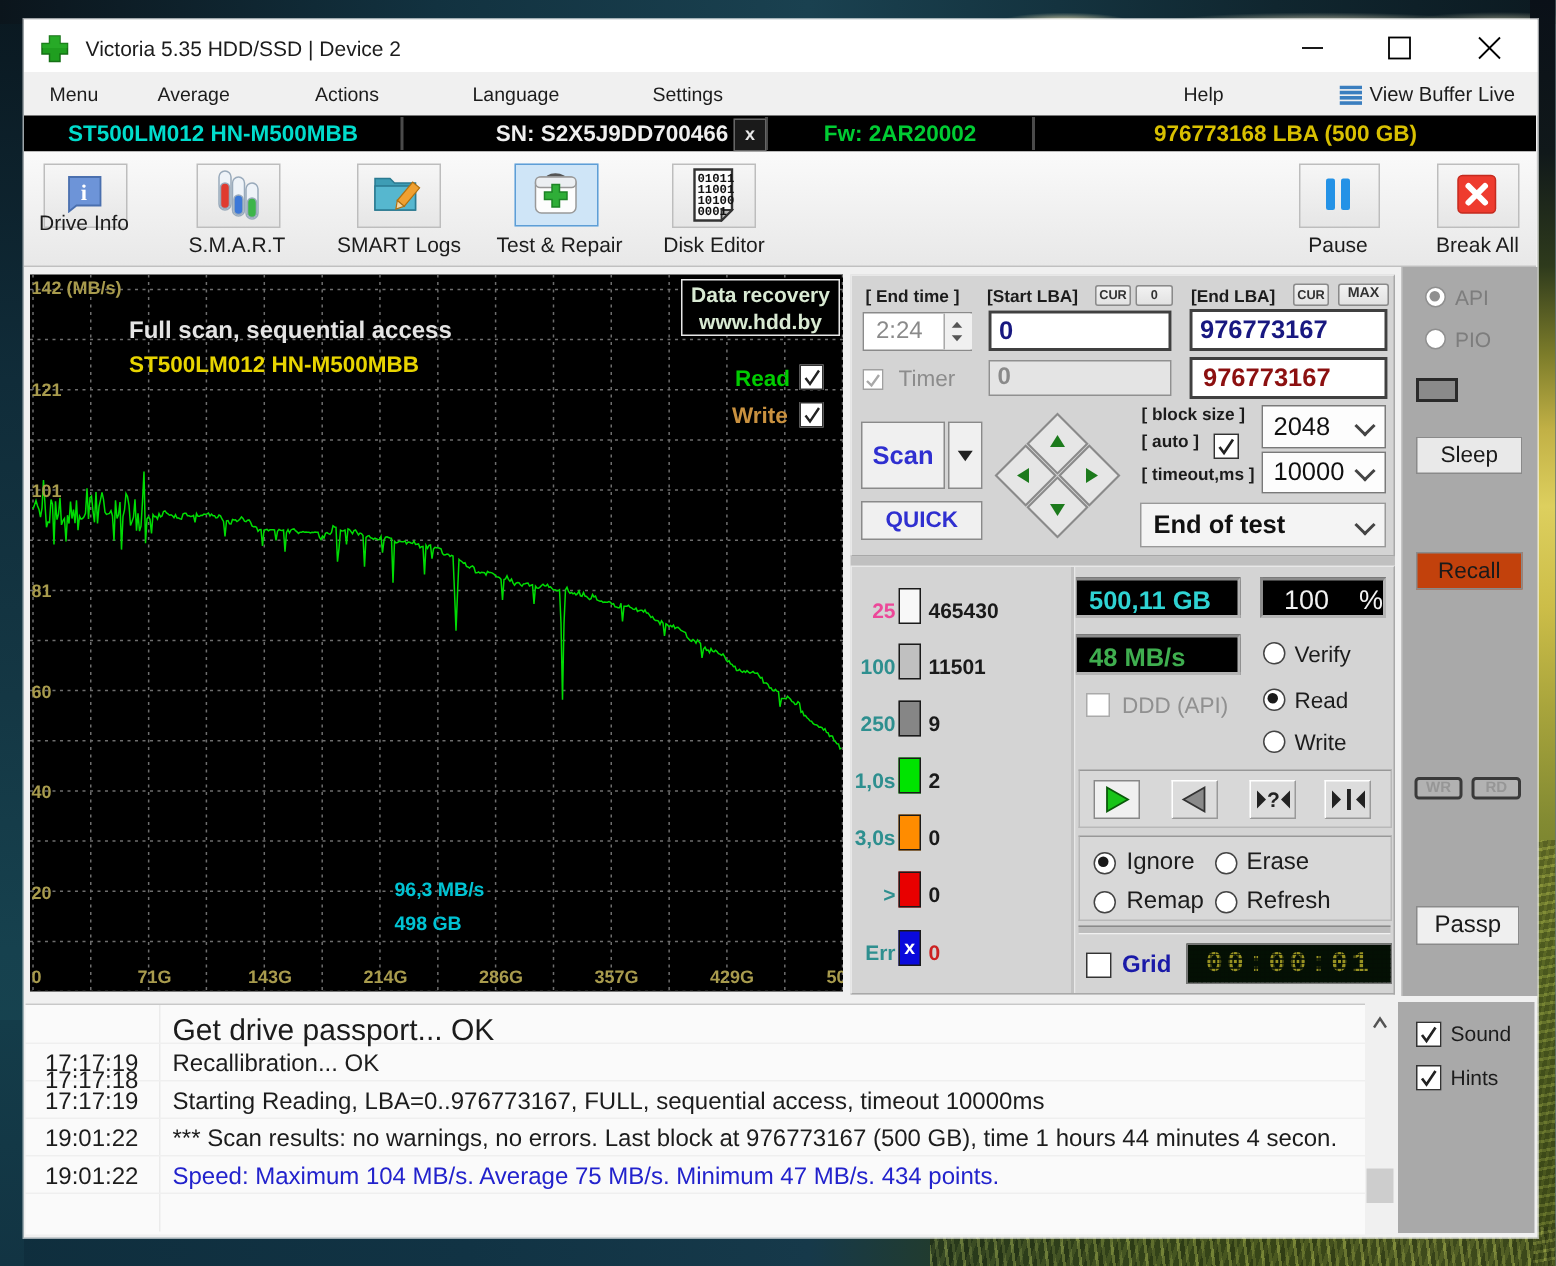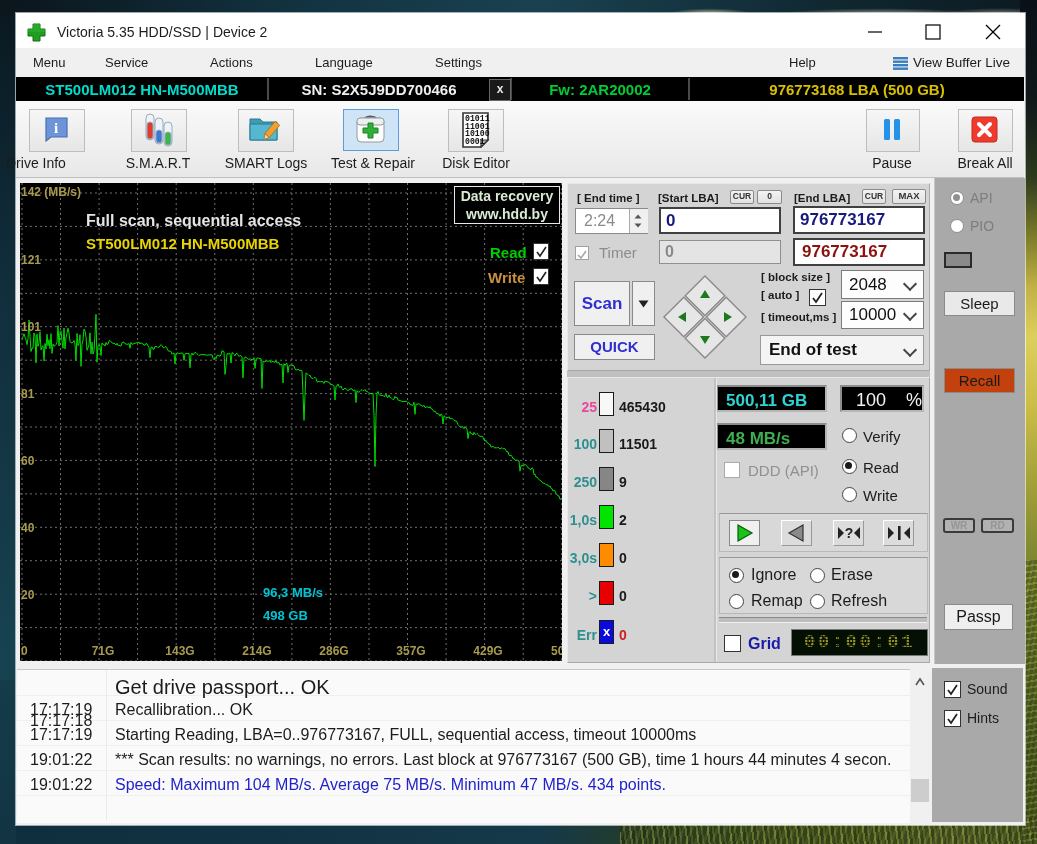--- a/index.html
+++ b/index.html
@@ -32,53 +32,53 @@
 <div class="lbl" style="left:57px;top:24px;font-size:14px;">Victoria 5.35 HDD/SSD | Device 2</div>
 <svg class="a" style="left:860px;top:20px;" width="160" height="24" viewBox="0 0 160 24">
   <line x1="8" y1="12" x2="22" y2="12" stroke="#000" stroke-width="1.2"></line>
   <rect x="66" y="5" width="14" height="14" fill="none" stroke="#000" stroke-width="1.2"></rect>
   <line x1="126" y1="5" x2="140" y2="19" stroke="#000" stroke-width="1.2"></line>
   <line x1="140" y1="5" x2="126" y2="19" stroke="#000" stroke-width="1.2"></line>
 </svg>
 
 <div class="a" style="left:16px;top:48px;width:1009px;height:29px;background:#f0f0f0;"></div>
 <div class="lbl" style="left:33px;top:55px;font-size:13px;">Menu</div>
-<div class="lbl" style="left:105px;top:55px;font-size:13px;">Service</div>
+<div class="lbl" style="left:105px;top:55px;font-size:13px;">Average</div>
 <div class="lbl" style="left:210px;top:55px;font-size:13px;">Actions</div>
 <div class="lbl" style="left:315px;top:55px;font-size:13px;">Language</div>
 <div class="lbl" style="left:435px;top:55px;font-size:13px;">Settings</div>
 <div class="lbl" style="left:789px;top:55px;font-size:13px;">Help</div>
 <svg class="a" style="left:893px;top:57px;" width="15" height="13" viewBox="0 0 15 13">
   <g fill="#3a7ebf">
       <rect x="0" y="0" width="15" height="2.4"></rect>
       <rect x="0" y="3.5" width="15" height="2.4"></rect>
       <rect x="0" y="7" width="15" height="2.4"></rect>
       <rect x="0" y="10.5" width="15" height="2.4"></rect>
     </g>
 </svg>
 <div class="lbl" style="left:913px;top:55px;font-size:13.5px;">View Buffer Live</div>
 
 <div class="a" style="left:16px;top:77px;width:1008px;height:24px;background:#000;"></div>
 <div class="a" style="left:267px;top:78px;width:2px;height:22px;background:#4a4a4a;"></div>
 <div class="a" style="left:510px;top:78px;width:2px;height:22px;background:#4a4a4a;"></div>
 <div class="a" style="left:688px;top:78px;width:2px;height:22px;background:#4a4a4a;"></div>
 <div class="lbl" style="left:16px;top:81px;width:252px;text-align:center;font-size:15px;font-weight:bold;color:#00dccc;">ST500LM012 HN-M500MBB</div>
-<div class="lbl" style="left:269px;top:81px;width:220px;text-align:center;font-size:15px;font-weight:bold;color:#efefef;">SN: S2X5J9DD700466</div>
+<div class="lbl" style="left:269px;top:81px;width:220px;text-align:center;font-size:15px;font-weight:bold;color:#efefef;padding-left:29px;">SN: S2X5J9DD700466</div>
 <div class="a" style="left:489px;top:79px;width:20px;height:20px;border:1px solid #666;background:#1a1a1a;color:#e8e8e8;font-size:12px;font-weight:bold;text-align:center;line-height:19px;">x</div>
 <div class="lbl" style="left:512px;top:81px;width:176px;text-align:center;font-size:15px;font-weight:bold;color:#00cc33;">Fw: 2AR20002</div>
 <div class="lbl" style="left:690px;top:81px;width:334px;text-align:center;font-size:15px;font-weight:bold;color:#d8c000;">976773168 LBA (500 GB)</div>
 
 <div class="a" style="left:16px;top:101px;width:1008px;height:76px;background:linear-gradient(#fafafa,#e8e8e8);border-bottom:1px solid #c0c0c0;"></div>
 
 <div class="a" style="left:29px;top:109px;width:54px;height:41px;background:linear-gradient(#f6f6f6,#e6e6e6);border:1px solid #bdbdbd;"></div>
 <svg class="a" style="left:43px;top:117px;" width="26" height="25" viewBox="0 0 26 25">
   <path d="M3 1 h21 v19 h-16 l-5 4 z" fill="#6d94d8" stroke="#4a6fae" stroke-width="1.2"></path>
   <text x="13" y="16" font-family="Liberation Serif,serif" font-size="15" font-weight="bold" fill="#fff" text-anchor="middle">i</text>
 </svg>
-<div class="lbl" style="left:6px;top:155px;width:100px;text-align:left;font-size:14px;">Drive Info</div>
+<div class="lbl" style="left:6px;top:140px;width:100px;text-align:center;font-size:14px;">Drive Info</div>
 
 <div class="a" style="left:131px;top:109px;width:54px;height:41px;background:linear-gradient(#f6f6f6,#e6e6e6);border:1px solid #bdbdbd;"></div>
 <svg class="a" style="left:144px;top:112px;" width="30" height="36" viewBox="0 0 30 36">
   <g stroke="#9ab" stroke-width="1">
     <rect x="2" y="2" width="8" height="26" rx="4" fill="#eef3f8"></rect>
     <rect x="3" y="10" width="6" height="17" rx="3" fill="#e03b2f"></rect>
     <rect x="11" y="6" width="8" height="26" rx="4" fill="#eef3f8"></rect>
     <rect x="12" y="18" width="6" height="13" rx="3" fill="#3c78d8"></rect>
     <rect x="20" y="10" width="8" height="24" rx="4" fill="#eef3f8"></rect>
     <rect x="21" y="20" width="6" height="13" rx="3" fill="#3cb54a"></rect>

